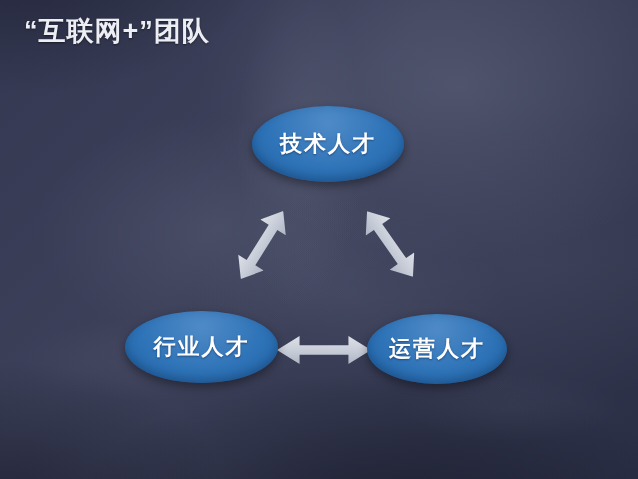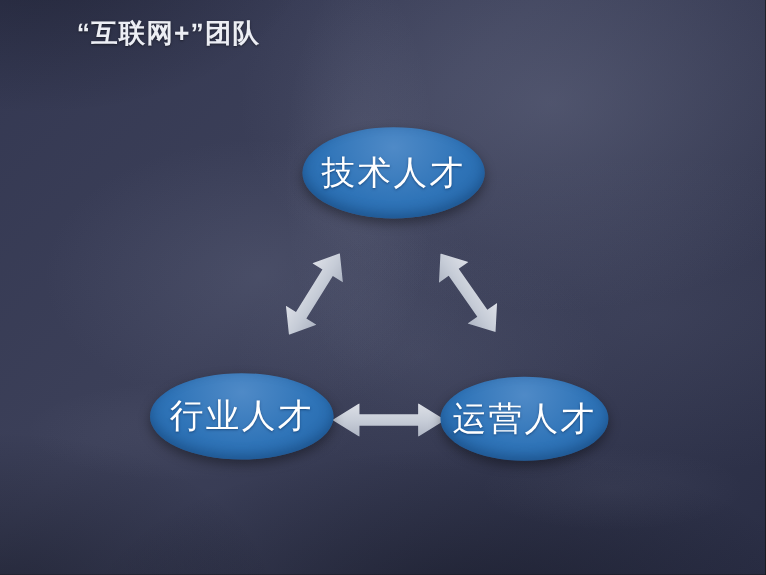--- a/index.html
+++ b/index.html
@@ -31,43 +31,42 @@
     background:
       radial-gradient(ellipse 90px 240px at 47% 30%, rgba(170,175,198,0.10), rgba(170,175,198,0) 70%),
       radial-gradient(ellipse 200px 60px at 25% 75%, rgba(170,175,198,0.07), rgba(170,175,198,0) 70%),
       radial-gradient(ellipse 160px 50px at 80% 85%, rgba(170,175,198,0.06), rgba(170,175,198,0) 70%);
     pointer-events: none;
   }
   .slide-title {
     position: absolute;
     left: 24px;
     top: 13px;
-    font-size: 22px;
+    font-size: 27px;
     font-weight: bold;
     color: #eceef4;
     letter-spacing: 1px;
     text-shadow: 0 1px 2px rgba(0,0,0,0.45);
     white-space: nowrap;
     z-index: 3;
-    margin-left: 40px;
   }
   .node {
     position: absolute;
     border-radius: 50%;
     display: flex;
     align-items: center;
     justify-content: center;
     background: radial-gradient(ellipse at 50% 22%, #4f8ac7 0%, #2f74b8 55%, #2264a6 100%);
     box-shadow: 0 4px 10px rgba(0,0,0,0.38), inset 0 -4px 10px rgba(10,40,80,0.35);
     z-index: 2;
   }
   .node-label {
     color: #ffffff;
-    font-weight: normal;
-    font-size: 28px;
+    font-weight: bold;
+    font-size: 22px;
     letter-spacing: 2px;
     text-shadow: 0 1px 2px rgba(0,30,70,0.5);
     white-space: nowrap;
   }
   .node-tech      { left: 252px; top: 106px; width: 152px; height: 76px; }
   .node-industry  { left: 125px; top: 311px; width: 153px; height: 72px; }
   .node-operations{ left: 367px; top: 314px; width: 140px; height: 70px; }
 
   .arrow {
     position: absolute;

